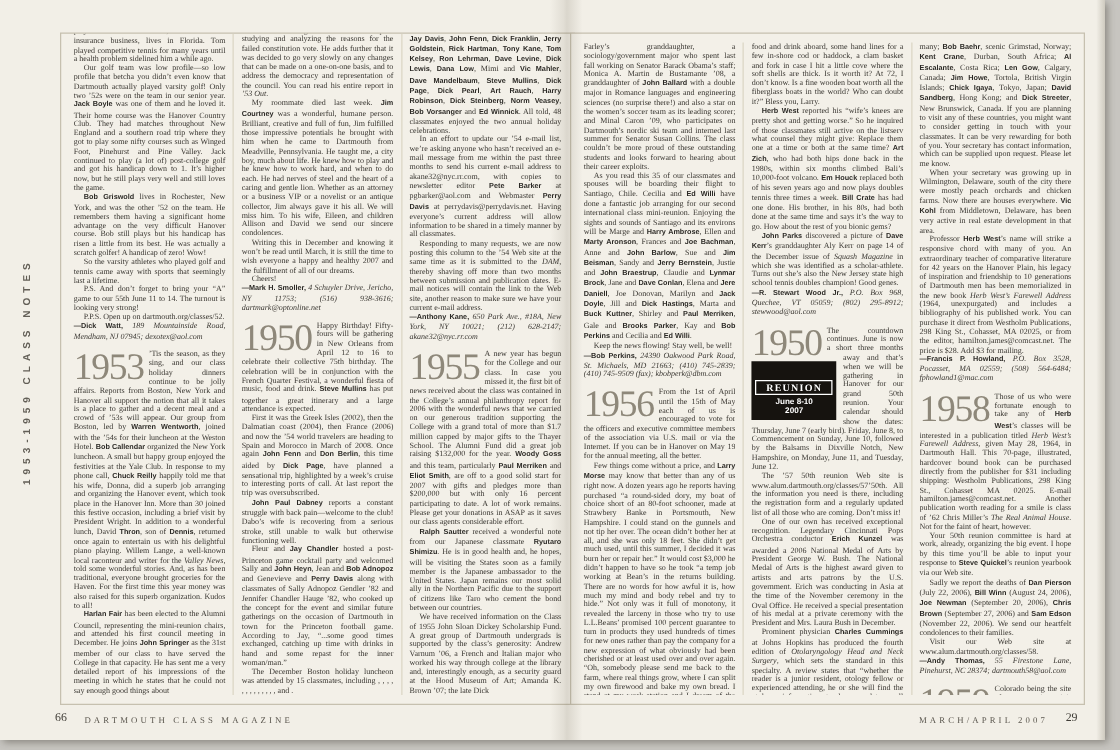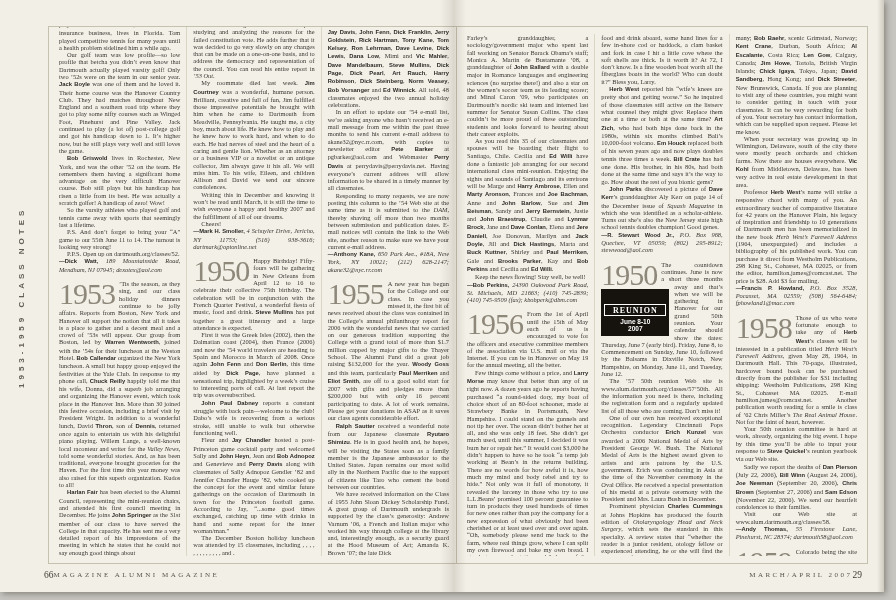--- a/index.html
+++ b/index.html
@@ -64,21 +64,21 @@
     display:block;border:1px solid #fff;margin:1px;padding:2px 0 1px;
     font-family:"Liberation Serif",serif;font-weight:bold;font-size:8px;letter-spacing:1px;
   }
   .badge .d{
     display:block;font-family:"Liberation Sans",sans-serif;font-weight:bold;
     font-size:6.5px;line-height:7.5px;margin-top:2px;
   }
   
   .footer{
     position:absolute;top:570px;font-size:8px;color:#55514a;
-    display:flex;align-items:center;
+    display:flex;align-items:flex-end;gap:14px;
   }
   #footer66{left:44px;}
   #footer67{right:22px;}
   .pageno{font-size:9.5px;color:#3f3c36;font-family:"Liberation Serif",serif;}
   .ftext{
     font-family:"Liberation Serif",serif;font-size:7px;letter-spacing:2.5px;color:#5a564e;
   }
 </style>
 </head>
 <body>
@@ -151,21 +151,21 @@
         <p class="para">Your 50th reunion committee is hard at work, already, organizing the big event. I hope by this time you’ll be able to input your response to <b>Steve Quickel</b>’s reunion yearbook via our Web site.</p>
         <p class="para">Sadly we report the deaths of <b>Dan Pierson</b> (July 22, 2006), <b>Bill Winn</b> (August 24, 2006), <b>Joe Newman</b> (September 20, 2006), <b>Chris Brown</b> (September 27, 2006) and <b>Sam Edson</b> (November 22, 2006). We send our heartfelt condolences to their families.</p>
         <p class="para">Visit our Web site at www.alum.dartmouth.org/classes/58.</p>
         <p class="sig"><b>—Andy Thomas,</b> <i>55 Firestone Lane, Pinehurst, NC 28374; dartmouth58@aol.com</i></p>
         <p class="para yearp"><span class="ynum">1959</span>Colorado being the site of our upcoming mini-reunion June 10-14, this is a good time to visit with classmates who live there.</p>
       </div>
     </div>
 
   <div class="footer" id="footer66">
     <span class="pageno">66</span>
-    <span class="ftext">MAGAZINE ALUMNI MAGAZINE</span>
+    <span class="ftext">DARTMOUTH CLASS MAGAZINE</span>
   </div>
   <div class="footer" id="footer67">
     <span class="ftext">MARCH/APRIL 2007</span>
     <span class="pageno">29</span>
   </div>
 
   <div id="fold"></div>
   <div id="edge-right"></div>
 </div>
 

